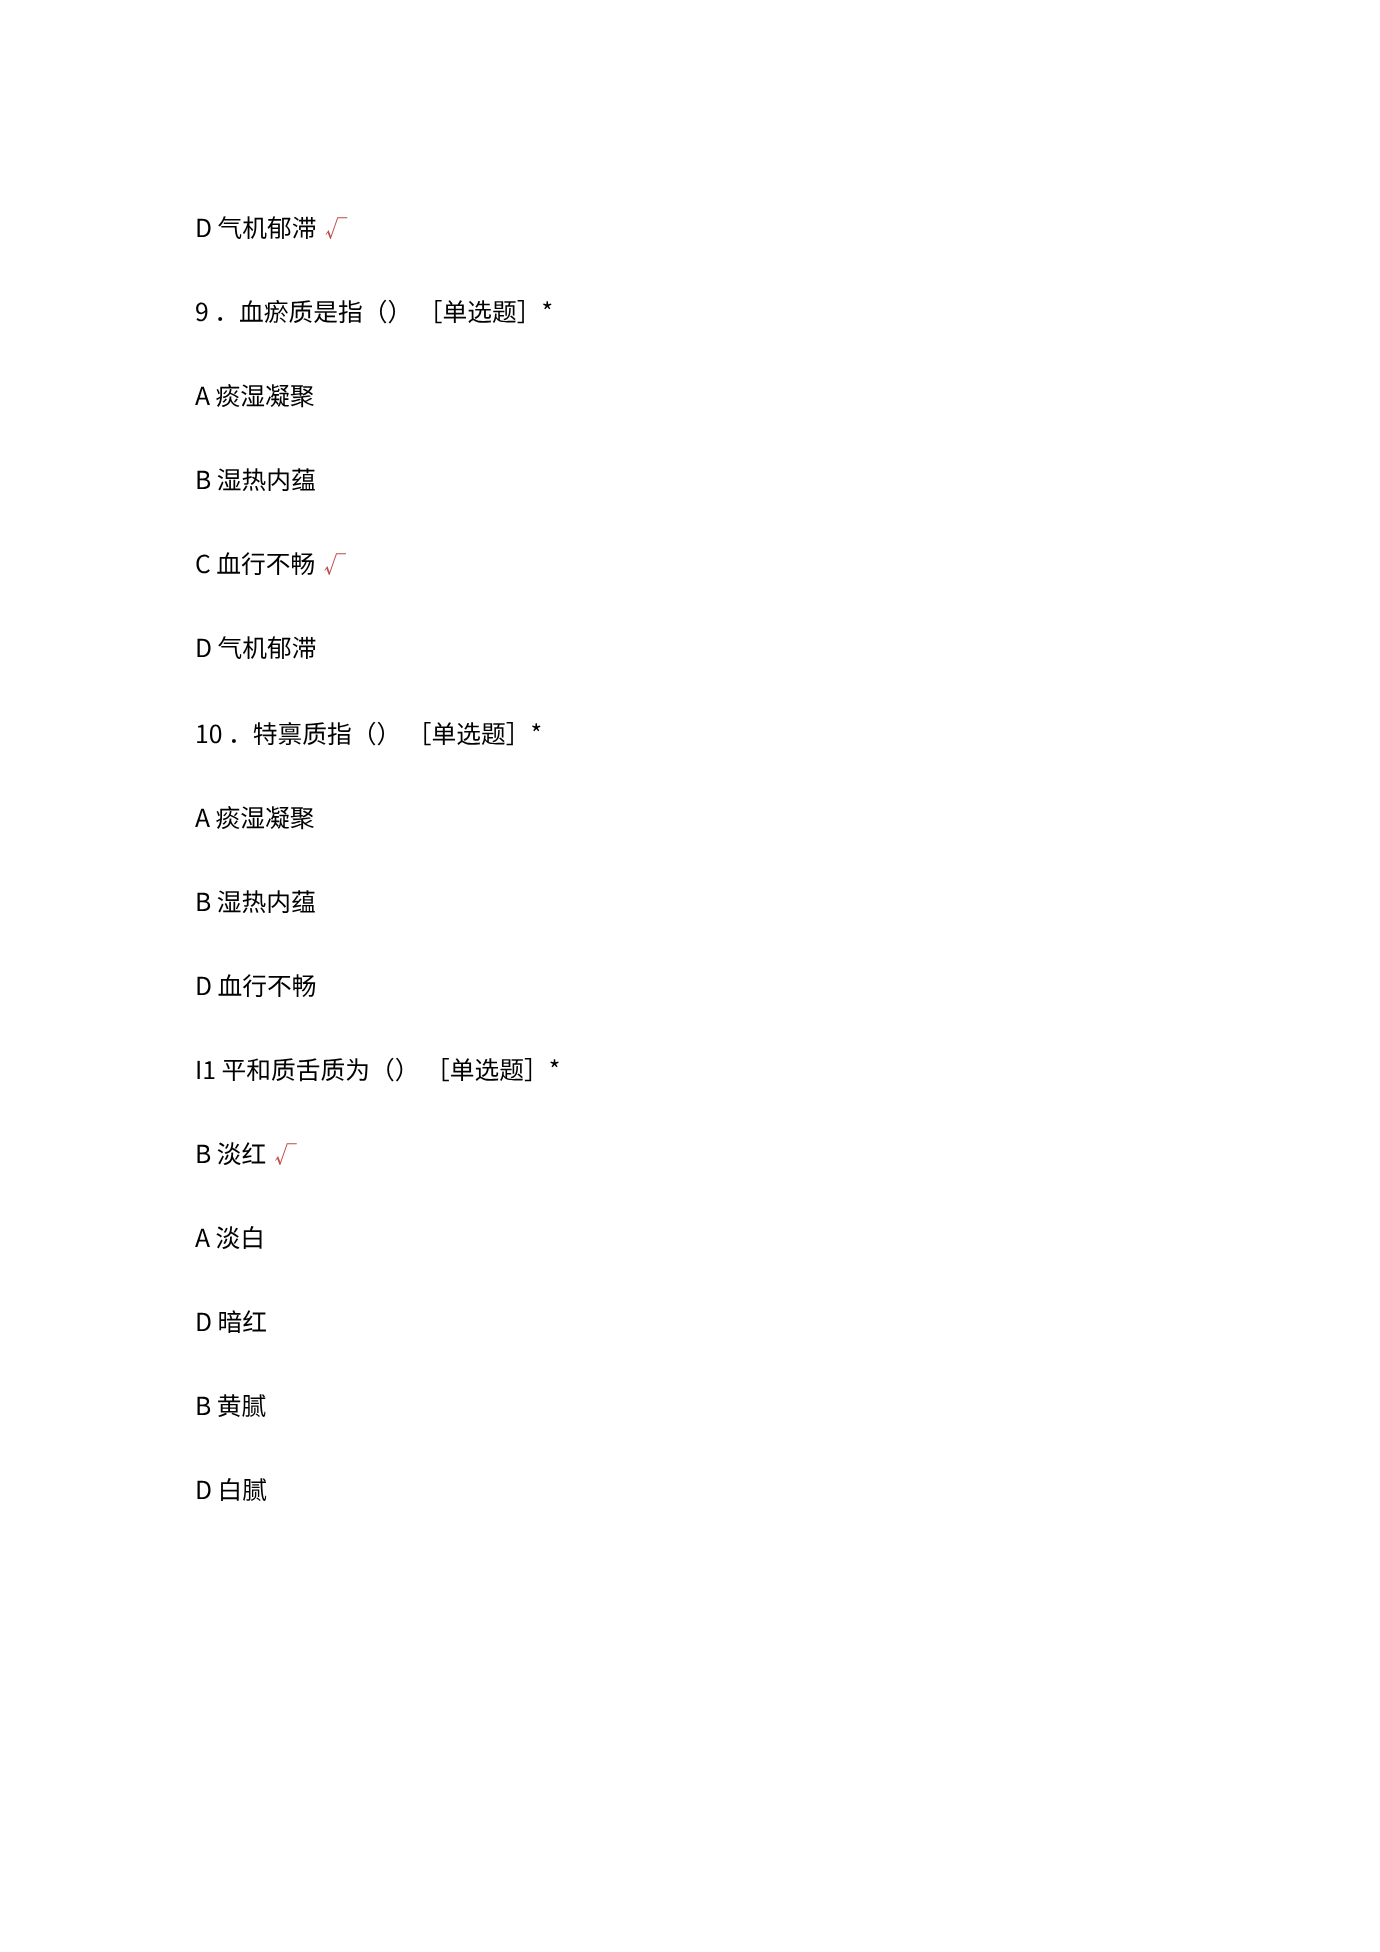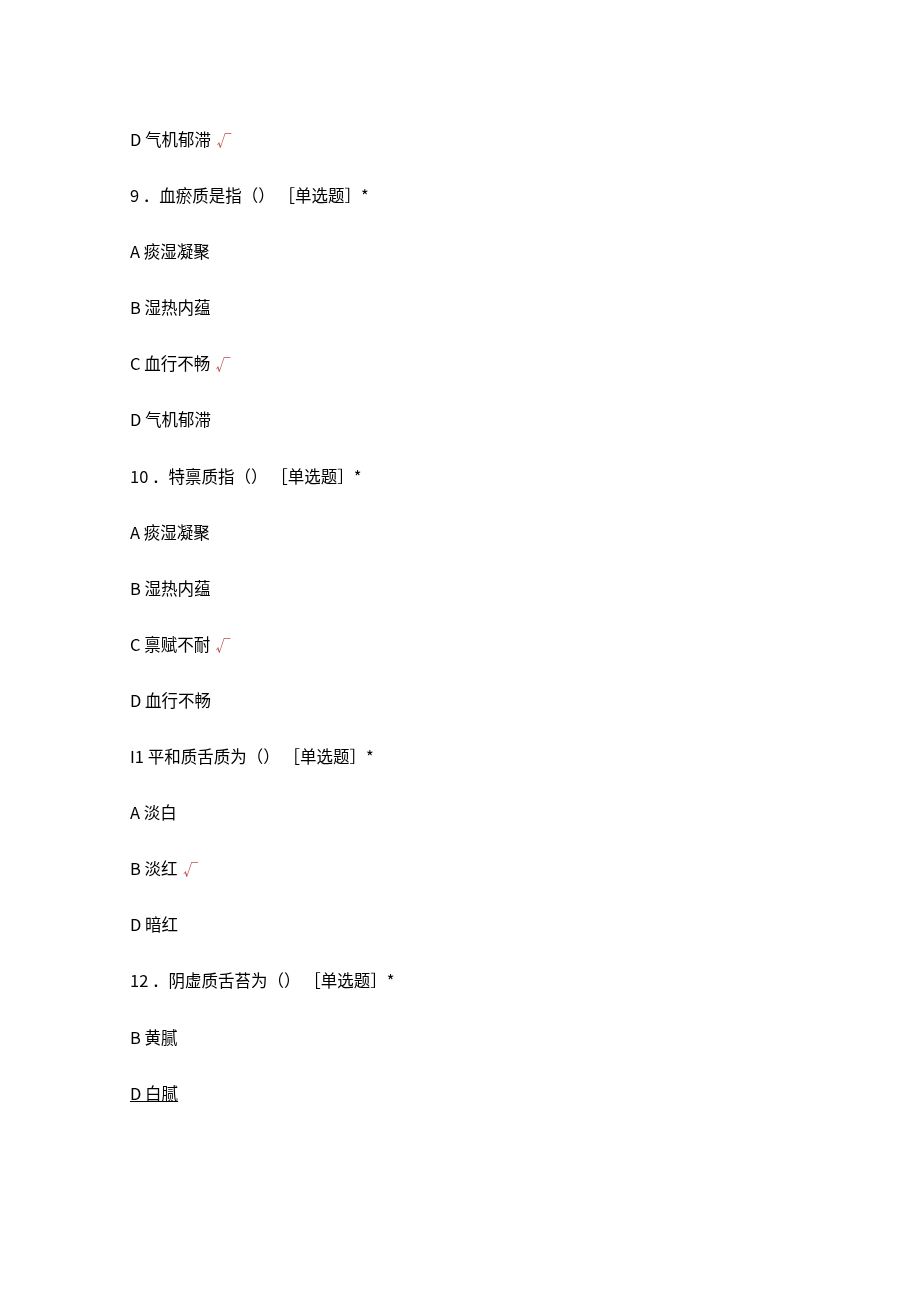--- a/index.html
+++ b/index.html
@@ -11,48 +11,45 @@
   .page {
     box-sizing: border-box;
     width: 920px;
     padding: 128px 130px 120px 130px;
     font-family: "Microsoft YaHei", "Noto Sans CJK SC", Arial, sans-serif;
     font-size: 16.5px;
     line-height: 1.4;
     color: #000000;
   }
   .line {
-    margin: 0 0 33px 0;
+    margin: 12px 0 33px 0;
     white-space: pre-wrap;
   }
   .line:last-child {
     margin-bottom: 0;
-    text-decoration: underline;
   }
   .check {
     color: #c0504d;
     font-size: 15px;
     margin-left: 2px;
   }
 </style>
 </head>
 <body>
 
 <div class="page" id="page-root">
     <p class="line"><span>D 气机郁滞</span><span class="check"> √</span></p>
     <p class="line"><span>9 ．血瘀质是指（） ［单选题］*</span></p>
     <p class="line"><span>A 痰湿凝聚</span></p>
     <p class="line"><span>B 湿热内蕴</span></p>
     <p class="line"><span>C 血行不畅</span><span class="check"> √</span></p>
     <p class="line"><span>D 气机郁滞</span></p>
     <p class="line"><span>10 ．特禀质指（） ［单选题］*</span></p>
     <p class="line"><span>A 痰湿凝聚</span></p>
     <p class="line"><span>B 湿热内蕴</span></p>
-    <p class="line"><span>C 禀赋不耐</span><span class="check"> √</span></p>
     <p class="line"><span>D 血行不畅</span></p>
     <p class="line"><span>I1 平和质舌质为（） ［单选题］*</span></p>
+    <p class="line"><span>B 淡红</span><span class="check"> √</span></p>
     <p class="line"><span>A 淡白</span></p>
-    <p class="line"><span>B 淡红</span><span class="check"> √</span></p>
     <p class="line"><span>D 暗红</span></p>
-    <p class="line"><span>12 ．阴虚质舌苔为（） ［单选题］*</span></p>
     <p class="line"><span>B 黄腻</span></p>
     <p class="line"><span>D 白腻</span></p>
   </div>
 
 </body></html>

